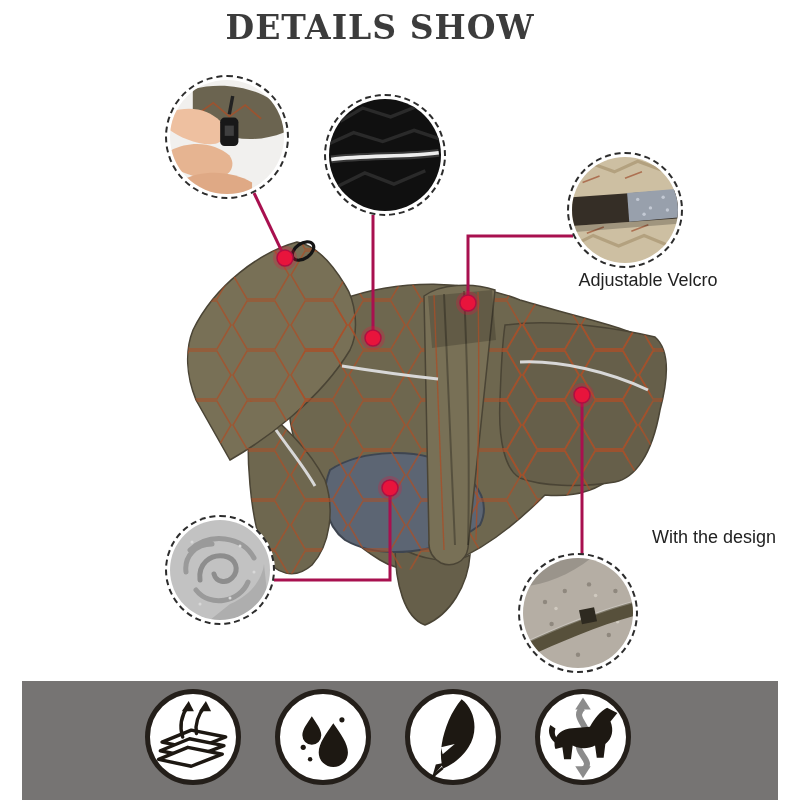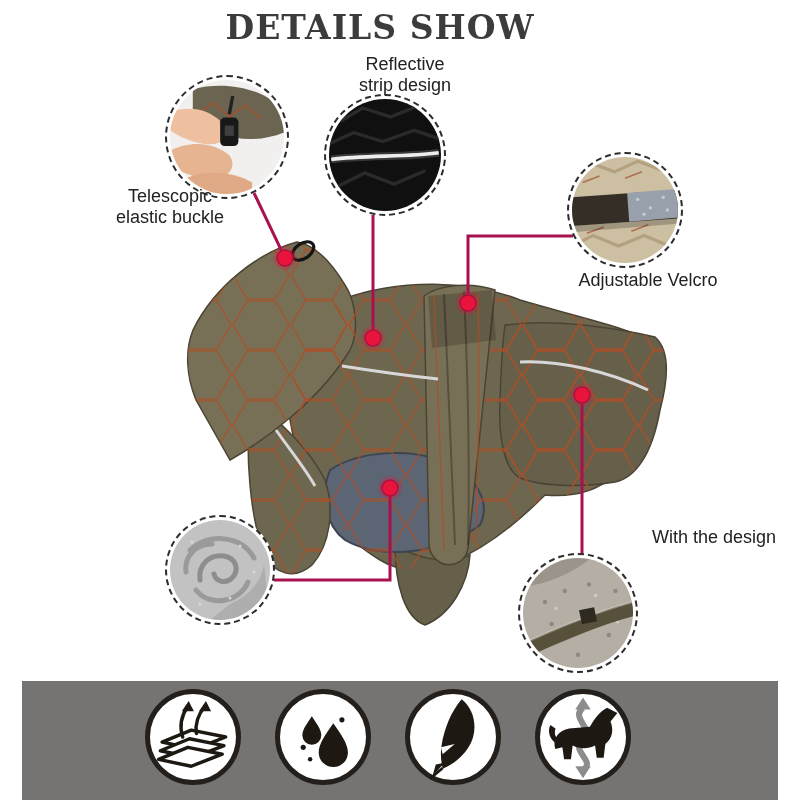--- a/index.html
+++ b/index.html
@@ -201,28 +201,20 @@
           <circle cx="46" cy="70" r="1.6"></circle>
             <circle cx="86" cy="58" r="1.6"></circle>
           </g>
         <path d="M0,78 C30,64 70,48 100,40 L100,53 C70,61 32,77 2,91 Z" fill="#57503b"></path>
         <path d="M0,78 C30,64 70,48 100,40" fill="none" stroke="rgba(255,255,255,0.25)" stroke-width="2"></path>
         <rect x="52" y="46" width="14" height="13" fill="#2e2a20" transform="rotate(-12 59 52)"></rect>
       </svg>
     </span>
   </div>
 
-  <div class="callout-label" style="left:315px;top:54px;width:180px;">
-    <span>Reflective</span><br>
-    <span>strip design</span>
-  </div>
-  <div class="callout-label" style="left:60px;top:186px;width:220px;">
-    <span>Telescopic</span><br>
-    <span>elastic buckle</span>
-  </div>
   <div class="callout-label" style="left:548px;top:270px;width:200px;">
     <span>Adjustable Velcro</span>
   </div>
   <div class="callout-label" style="left:585px;top:527px;width:170px;padding-left:44px;">
     <span>With the design</span>
   </div>
 
   <div class="feature-strip">
 
     <div class="ficon" style="left:123px;">

